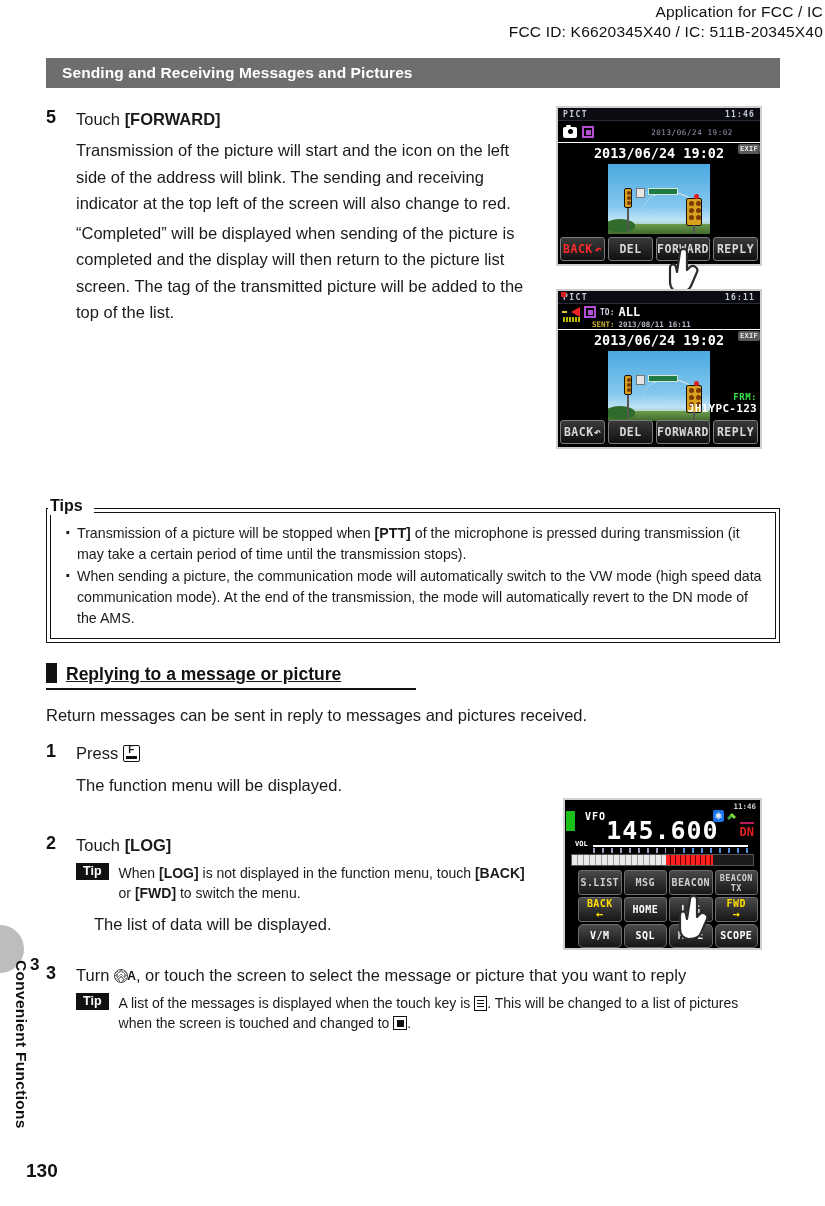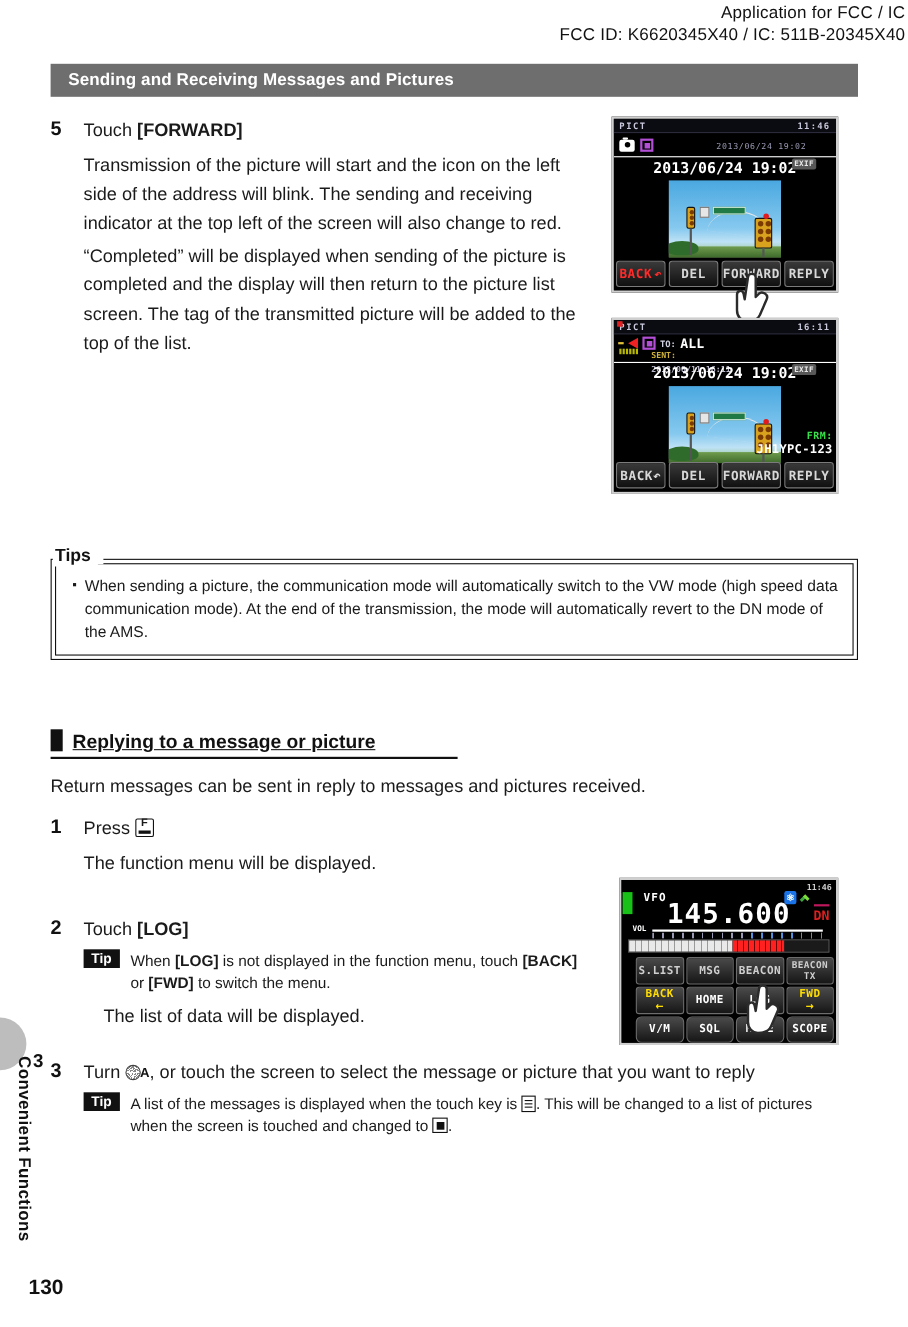--- a/index.html
+++ b/index.html
@@ -244,21 +244,21 @@
   .pict-date{
     position:absolute; left:0; right:0; top:34px; height:18px;
     border-top:1.5px solid #fff;
     color:#fff; font-size:13.5px; font-weight:bold;
     font-family:"DejaVu Sans Mono", monospace;
     letter-spacing:0px;
     display:flex; align-items:center; justify-content:center;
     padding-top:2px;
   }
   .exif-tag{
-    position:absolute; right:18px; top:36px;
+    position:absolute; right:0; top:36px;
     background:#585858; color:#e8e8e8; font-size:7px; font-weight:bold;
     padding:1px 2px; border-radius:2px; letter-spacing:0.3px;
     font-family:"DejaVu Sans Mono", monospace;
   }
 
   
   .photo{
     position:absolute; left:50%; transform:translateX(-50%);
     top:56px; width:102px; height:70px;
     background:linear-gradient(#4aa8e0 0%, #86c9ef 62%, #bfe2f5 80%, #8db86a 100%);
@@ -351,21 +351,21 @@
   }
   .red-arrow{
     width:0;height:0;border-top:5px solid transparent;border-bottom:5px solid transparent;
     border-right:9px solid #ee2222;
   }
   .dash{ width:5px; height:2px; background:#e3c23a; }
   .to-lbl{ color:#cfcfe0; font-size:8px; font-weight:bold; font-family:"DejaVu Sans Mono", monospace;}
   .to-val{ color:#fff; font-size:12px; font-weight:bold; font-family:"DejaVu Sans Mono", monospace;}
   .sent-row{
     position:absolute; left:0; right:0; top:27px; height:11px;
-    display:flex; align-items:flex-start; gap:4px; padding-left:34px;flex-direction:column;
+    display:flex; align-items:flex-end; gap:4px; padding-left:34px;
   }
   .sent-lbl{ color:#d0b23a; font-size:7.5px; font-weight:bold; font-family:"DejaVu Sans Mono", monospace;}
   .sent-val{ color:#b9b9cc; font-size:7.5px; font-weight:bold; font-family:"DejaVu Sans Mono", monospace;}
   .bars{ position:absolute; left:5px; top:26px; display:flex; gap:1px; }
   .bars i{ width:2px; height:5px; background:#b8b800; display:block; }
 
   
   .vfo-top{
     position:absolute; left:0; right:0; top:0; height:12px; background:#000;
     display:flex; align-items:center; justify-content:flex-end; padding-right:4px;
@@ -565,20 +565,23 @@
     </div>
   </div>
 </div>
 
 <div class="tips-wrap">
   <div class="tips-topmask"></div>
   <div class="tips-title">Tips</div>
   <div class="tips-box">
     <ul class="tips-list">
       <li>
+        <span>Transmission of a picture will be stopped when </span><b>[PTT]</b><span> of the microphone is pressed during transmission (it may take a certain period of time until the transmission stops).</span>
+      </li>
+      <li>
         <span>When sending a picture, the communication mode will automatically switch to the VW mode (high speed data communication mode). At the end of the transmission, the mode will automatically revert to the DN mode of the AMS.</span>
       </li>
     </ul>
   </div>
 </div>
 
 <div class="subhead">
   <div>
     <span class="blk"></span><span class="txt">Replying to a message or picture</span>
   </div>

